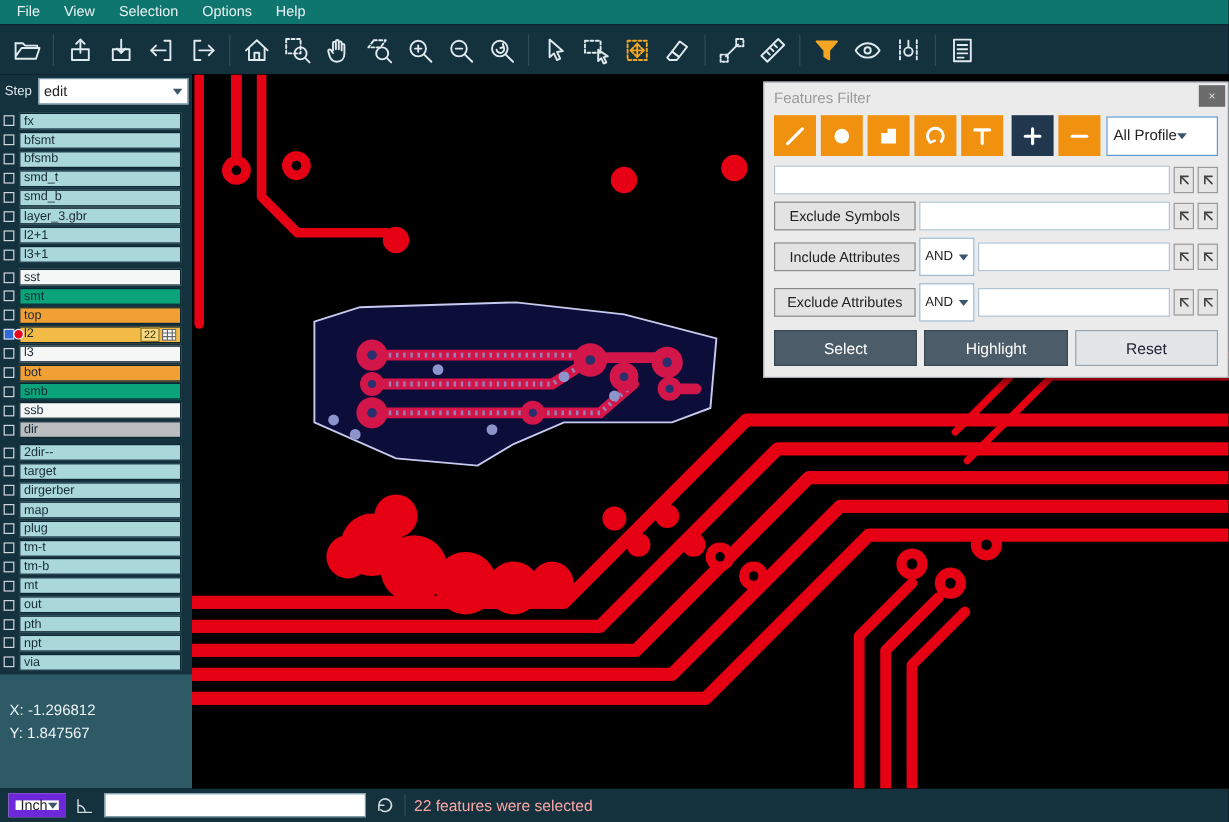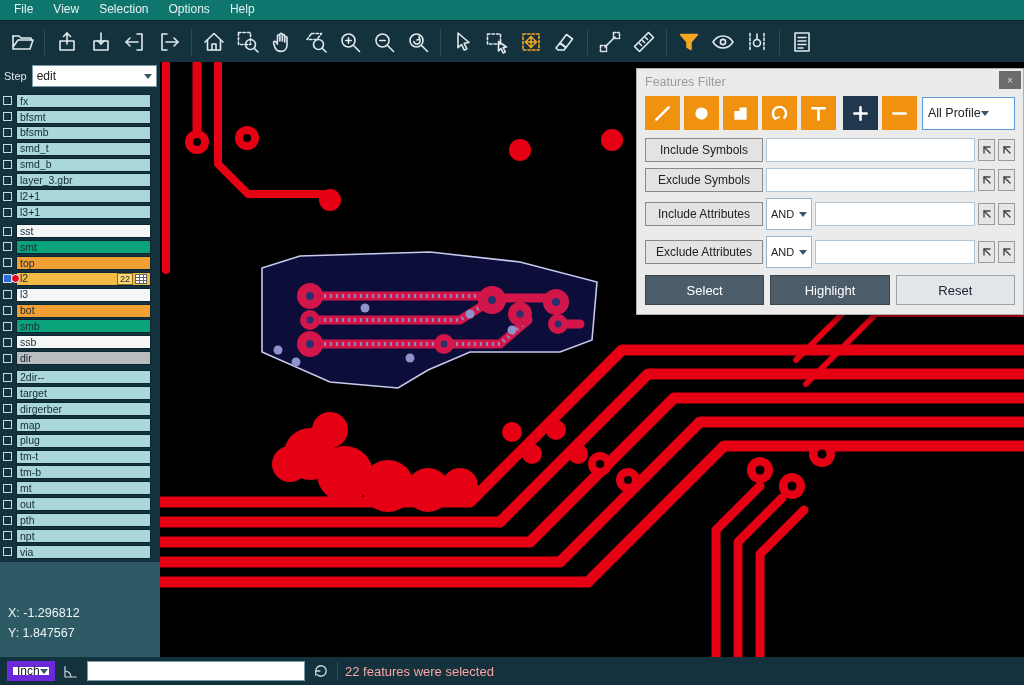--- a/index.html
+++ b/index.html
@@ -38,21 +38,21 @@
     font-size:10.5px;color:#172b38;padding:0 3px;border:1px solid #0d2531;line-height:1}
   .layer-bar[data-color="cyan"]{background:#a9d7da}
   .layer-bar[data-color="white"]{background:#f5f6f6}
   .layer-bar[data-color="green"]{background:#0ba47a}
   .layer-bar[data-color="orange"]{background:#f0a035}
   .layer-bar[data-color="yellow"]{background:#f3bb45}
   .layer-bar[data-color="gray"]{background:#b9bdbf}
   .layer-badge{margin-left:auto;font-size:9px;background:#f7d87e;border:1px solid #8a6d1d;color:#3a2c06;padding:0 2px;line-height:10px}
   .grid-ic{margin-left:2px;flex:none;display:flex}
   .grid-ic svg{width:12px;height:10px;display:block}
-  .sidebar-fill{flex:1;background:#2e5a66;display:flex;flex-direction:column;justify-content:flex-end}
+  .sidebar-fill{flex:1;background:#2e5a66;display:flex;flex-direction:column;justify-content:center}
   .coords{color:#eef4f6;font-size:12.5px;padding:0 8px 14px;line-height:1.55}
 
   
   .canvas{flex:1;position:relative;background:#000;overflow:hidden}
   .canvas svg.art{position:absolute;left:0;top:0;width:100%;height:100%}
 
   
   .dialog{position:absolute;right:0;top:6px;width:388px;background:#ebebeb;border:1px solid #a8b0b6;
     box-shadow:0 3px 10px rgba(0,0,0,.55)}
   .dlg-title{height:25px;display:flex;align-items:center;padding:0 8px;color:#9a9a9a;font-size:12.5px;position:relative}
@@ -650,21 +650,20 @@
                   </svg>
               </div>
             </div>
             <div class="profile-select">
               <span>All Profile</span>
               <span class="chev"></span>
             </div>
           </div>
           <div>
               <div class="f-row">
-                <div class="f-label">Include Symbols</div>
                 <input class="f-input" value="" style="">
                 <div class="f-pick">
                   <svg viewBox="0 0 16 16">
                     <path d="M4 12V4h8"></path>
                     <path d="M4 4l8 8"></path>
                   </svg>
                 </div>
                 <div class="f-pick">
                   <svg viewBox="0 0 16 16">
                     <path d="M4 12V4h8"></path>

